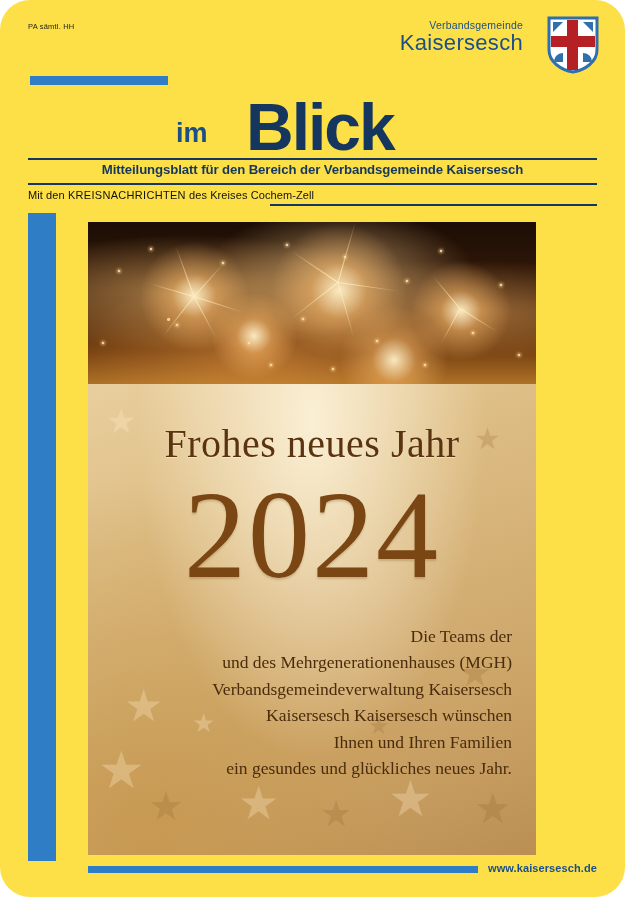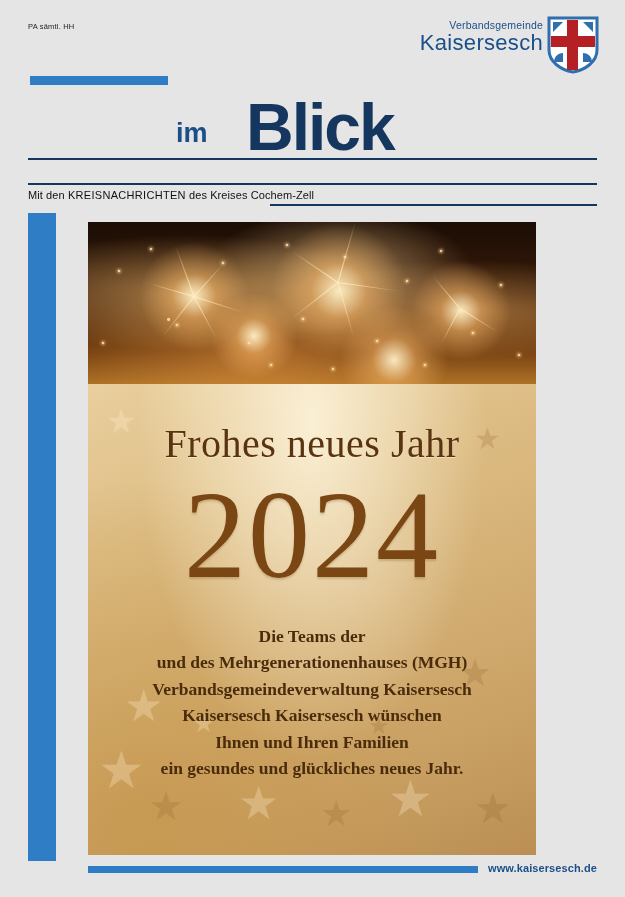--- a/index.html
+++ b/index.html
@@ -7,41 +7,42 @@
     width: 625px;
     height: 897px;
     background: #ffffff;
     font-family: "Liberation Sans", sans-serif;
     overflow: hidden;
   }
   .page {
     position: relative;
     width: 625px;
     height: 897px;
-    background: #e5e5e5;
+    background: #fde047;
+    border-radius: 30px;
   }
 
   
   .postal-line {
     position: absolute;
     top: 22px;
     left: 28px;
     font-size: 7.5px;
     color: #222;
     letter-spacing: .2px;
   }
 
   
   .crest-block {
     position: absolute;
     top: 16px;
     right: 26px;
     display: flex;
     align-items: flex-start;
-    gap: 4px;
+    gap: 24px;
   }
   .crest-text {
     text-align: right;
     padding-top: 4px;
     line-height: 1.05;
   }
   .crest-text .vg {
     font-size: 10.5px;
     color: #1a4f8a;
     letter-spacing: .2px;
@@ -252,23 +253,23 @@
     font-size: 124px;
     line-height: .98;
     color: #7a4613;
     letter-spacing: 2px;
     margin-top: 8px;
     text-shadow: 0 2px 2px rgba(120,75,25,.25);
   }
   .wish {
     margin-top: 26px;
     width: 400px;
-    text-align: center;
+    text-align: right;
     font-family: "Liberation Serif", serif;
-    font-weight: bold;
+    font-weight: normal;
     font-size: 17.5px;
     line-height: 1.52;
     color: #4a2c0c;
   }
 
   
   .footer-bar {
     position: absolute;
     left: 88px;
     top: 866px;
@@ -310,20 +311,21 @@
   </div>
 
   <div class="masthead">
     <div class="mast-bar"></div>
     <div class="mast-im">im</div>
     <div class="mast-blick">Blick</div>
   </div>
 
 
   <div class="sub-rule-top"></div>
+  <div class="subtitle">Mitteilungsblatt für den Bereich der Verbandsgemeinde Kaisersesch</div>
   <div class="sub-rule-bottom"></div>
 
   <div class="kreis-line">
     <span>Mit den </span><span class="caps">KREISNACHRICHTEN</span><span> des Kreises Cochem-Zell</span>
   </div>
   <div class="rule-thick"></div>
 
   <div class="left-bar"></div>
 
   <div class="cover">

